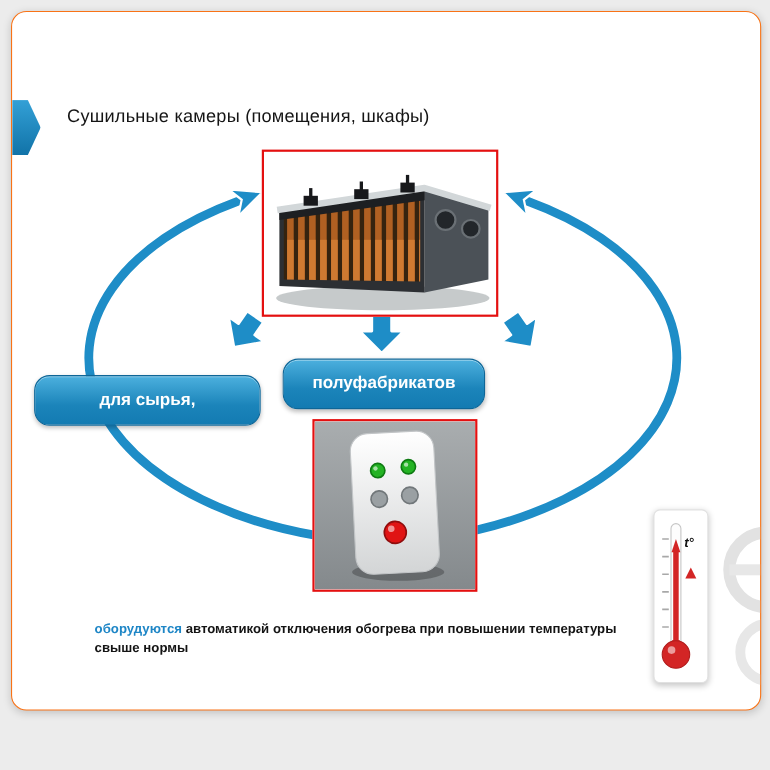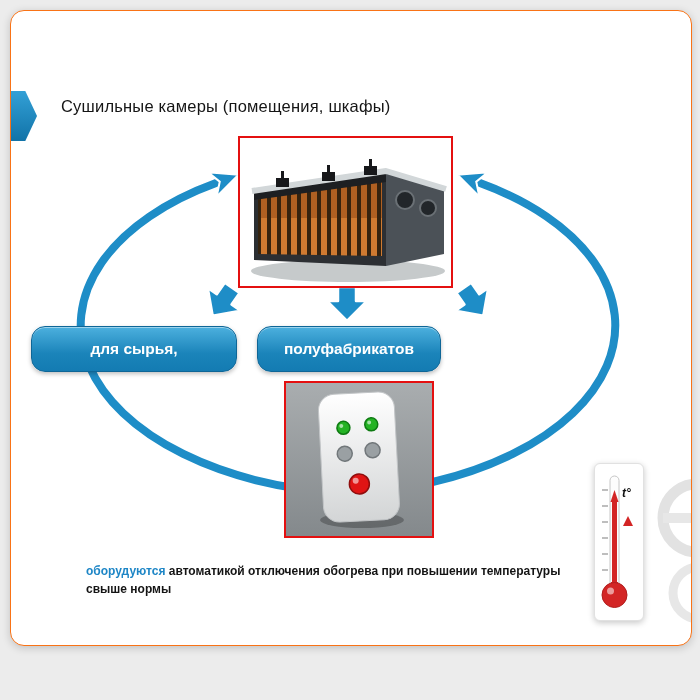--- a/index.html
+++ b/index.html
@@ -11,21 +11,21 @@
          clip-path:polygon(0 0,55% 0,100% 50%,55% 100%,0 100%);}
   .slide-title{position:absolute;left:50px;top:86px;margin:0;font-size:16.5px;font-weight:normal;color:#151515;letter-spacing:.2px;}
   .arrows-layer{position:absolute;left:0;top:0;width:680px;height:634px;}
   .figure{position:absolute;border:2px solid #e41010;background:#fff;box-sizing:border-box;margin:0;padding:0;}
   .chamber{left:227px;top:125px;width:215px;height:152px;}
   .controller{left:273px;top:370px;width:150px;height:157px;overflow:hidden;}
   .cat-box{position:absolute;display:flex;align-items:center;justify-content:center;text-align:center;color:#fff;
          font-weight:bold;font-size:15.5px;line-height:1.25;border-radius:14px;box-sizing:border-box;
          background:linear-gradient(180deg,#4cb0de 0%,#1b84ba 60%,#137bb2 100%);border:1px solid #0e6697;
          box-shadow:inset 0 1px 0 rgba(255,255,255,.45),0 2px 4px rgba(0,0,0,.25);}
-  .box-raw{left:20px;top:315px;width:206px;height:46px;}
+  .box-raw{left:20px;top:330px;width:206px;height:46px;}
   .box-semi{left:234px;top:315px;width:184px;height:46px;margin-left:12px;}
   .box-finished{left:452px;top:311px;width:201px;height:54px;padding:0 24px;}
   .footer-text{position:absolute;left:75px;top:551px;width:492px;margin:0;font-size:12px;font-weight:bold;color:#141414;line-height:1.5;}
   .footer-text .hl{color:#1e86c6;}
   .thermo-card{position:absolute;left:583px;top:452px;width:48px;height:156px;background:#fff;border:1px solid #e1e1e1;
          border-radius:6px;box-shadow:0 2px 6px rgba(0,0,0,.22);}
   .thermo-label{position:absolute;left:27px;top:22px;font-size:12px;font-style:italic;font-weight:bold;color:#111;}
   .watermark{position:absolute;left:628px;top:452px;}
 </style>
 </head>

